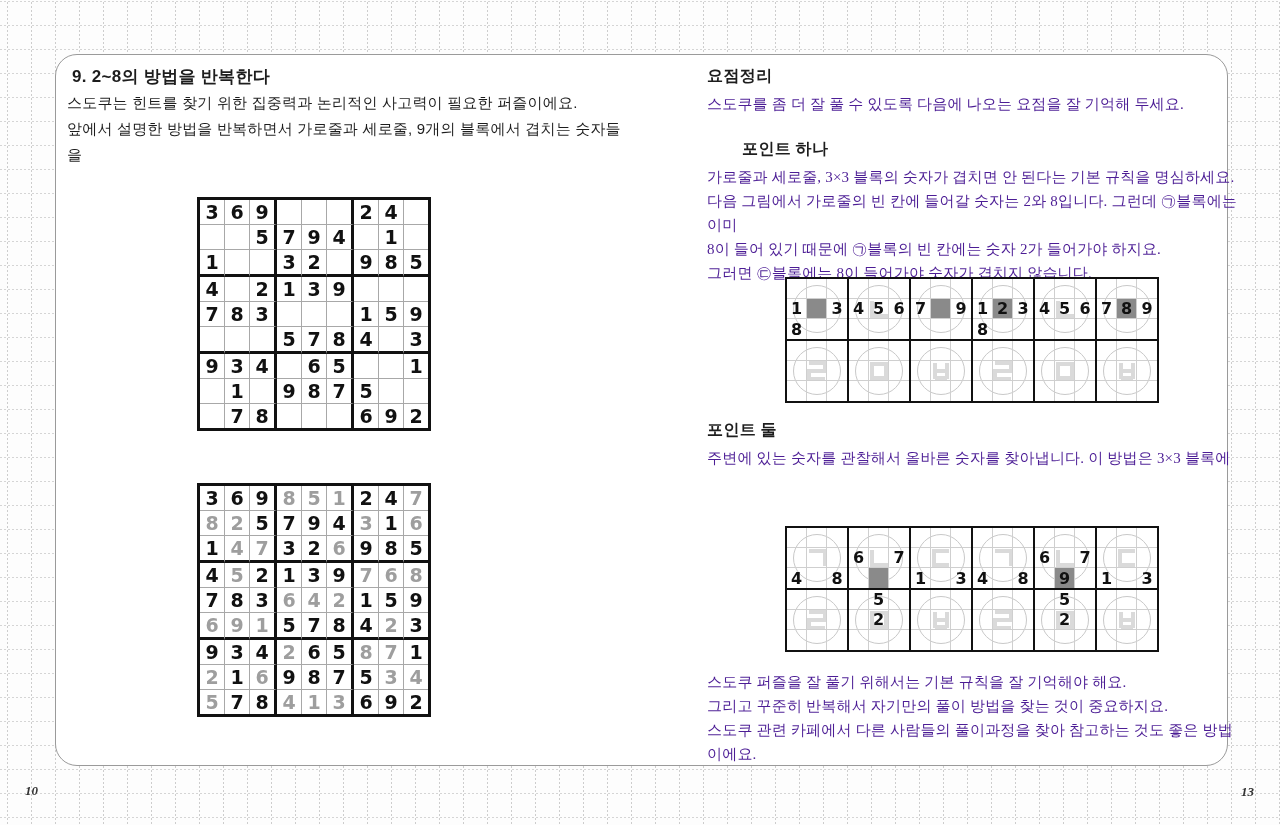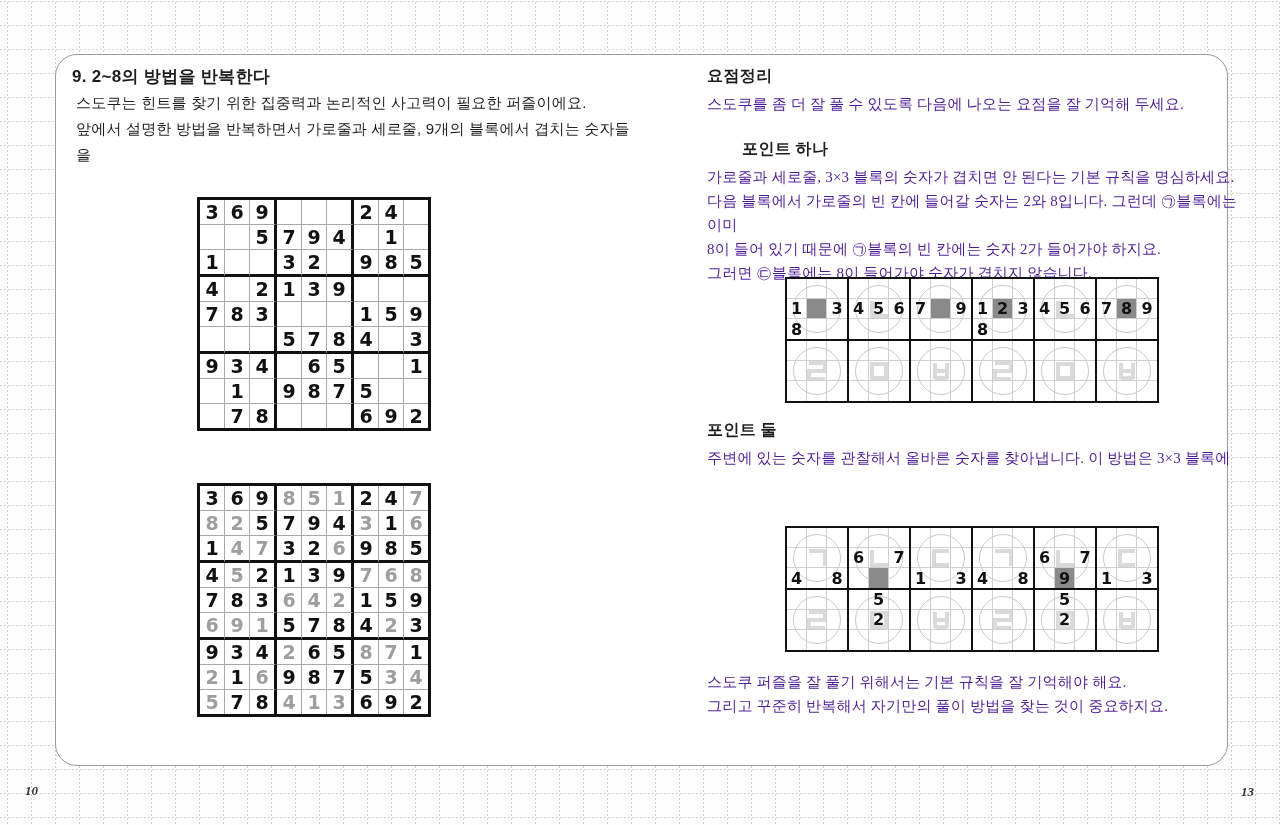--- a/index.html
+++ b/index.html
@@ -22,21 +22,21 @@
   }
   .pagenum.pn-left{left:25px;top:783px;}
   .pagenum.pn-right{left:1241px;top:784px;}
 
   
   .lp-heading{
     position:absolute;left:72px;top:65px;
     font:700 17px "Liberation Sans", sans-serif;color:#1d1d1d;letter-spacing:.3px;
   }
   .lp-para{
-    position:absolute;left:76px;top:90px;width:560px;
+    position:absolute;left:67px;top:90px;width:560px;
     font:15px/26px "Liberation Sans", sans-serif;color:#1d1d1d;letter-spacing:.2px;
   }
 
   
   .sudoku{
     position:absolute;border:3px solid #111;background:#fff;display:inline-block;
   }
   .srow{display:flex;}
   .scell{
     box-sizing:content-box;width:24px;height:24px;
@@ -313,21 +313,21 @@
 
   <div>
     <div class="rp-h" style="left:707px;top:66px;">요점정리</div>
     <div class="rp-lines" style="left:707px;top:92px;">
       <div>스도쿠를 좀 더 잘 풀 수 있도록 다음에 나오는 요점을 잘 기억해 두세요.</div>
     </div>
 
     <div class="rp-h" style="left:742px;top:139px;">포인트 하나</div>
     <div class="rp-lines" style="left:707px;top:165px;">
       <div>가로줄과 세로줄, 3×3 블록의 숫자가 겹치면 안 된다는 기본 규칙을 명심하세요.</div>
-      <div>다음 블록에서 가로줄의 빈 칸에 들어갈 숫자는 2와 8입니다. 그런데 ㉠블록에는 이미</div>
+      <div>다음 그림에서 가로줄의 빈 칸에 들어갈 숫자는 2와 8입니다. 그런데 ㉠블록에는 이미</div>
       <div>8이 들어 있기 때문에 ㉠블록의 빈 칸에는 숫자 2가 들어가야 하지요.</div>
       <div>그러면 ㉢블록에는 8이 들어가야 숫자가 겹치지 않습니다.</div>
     </div>
 
     <div class="figure" style="left:785px;top:277px;">
         <div class="figrow">
           <div class="fblock">
             <div class="wm">
               <svg width="28" height="28" viewBox="0 0 28 28">
                 <path d="M6 7 H22 V22" fill="none" stroke="#dadada" stroke-width="4"></path>
@@ -736,18 +736,19 @@
             <div class="fcell" style="border-bottom: 0px;"></div>
             <div class="fcell" style="border-bottom: 0px;"></div>
             <div class="fcell" style="border-right: 0px; border-bottom: 0px;"></div>
           </div>
         </div>
       </div>
 
     <div class="rp-lines" style="left:707px;top:670px;">
       <div>스도쿠 퍼즐을 잘 풀기 위해서는 기본 규칙을 잘 기억해야 해요.</div>
       <div>그리고 꾸준히 반복해서 자기만의 풀이 방법을 찾는 것이 중요하지요.</div>
+      <div>스도쿠 관련 카페에서 다른 사람들의 풀이과정을 찾아 참고하는 것도 좋은 방법이에요.</div>
     </div>
   </div>
 
   <div class="pagenum pn-left">10</div>
   <div class="pagenum pn-right">13</div>
 </div>
 
 </body></html>

